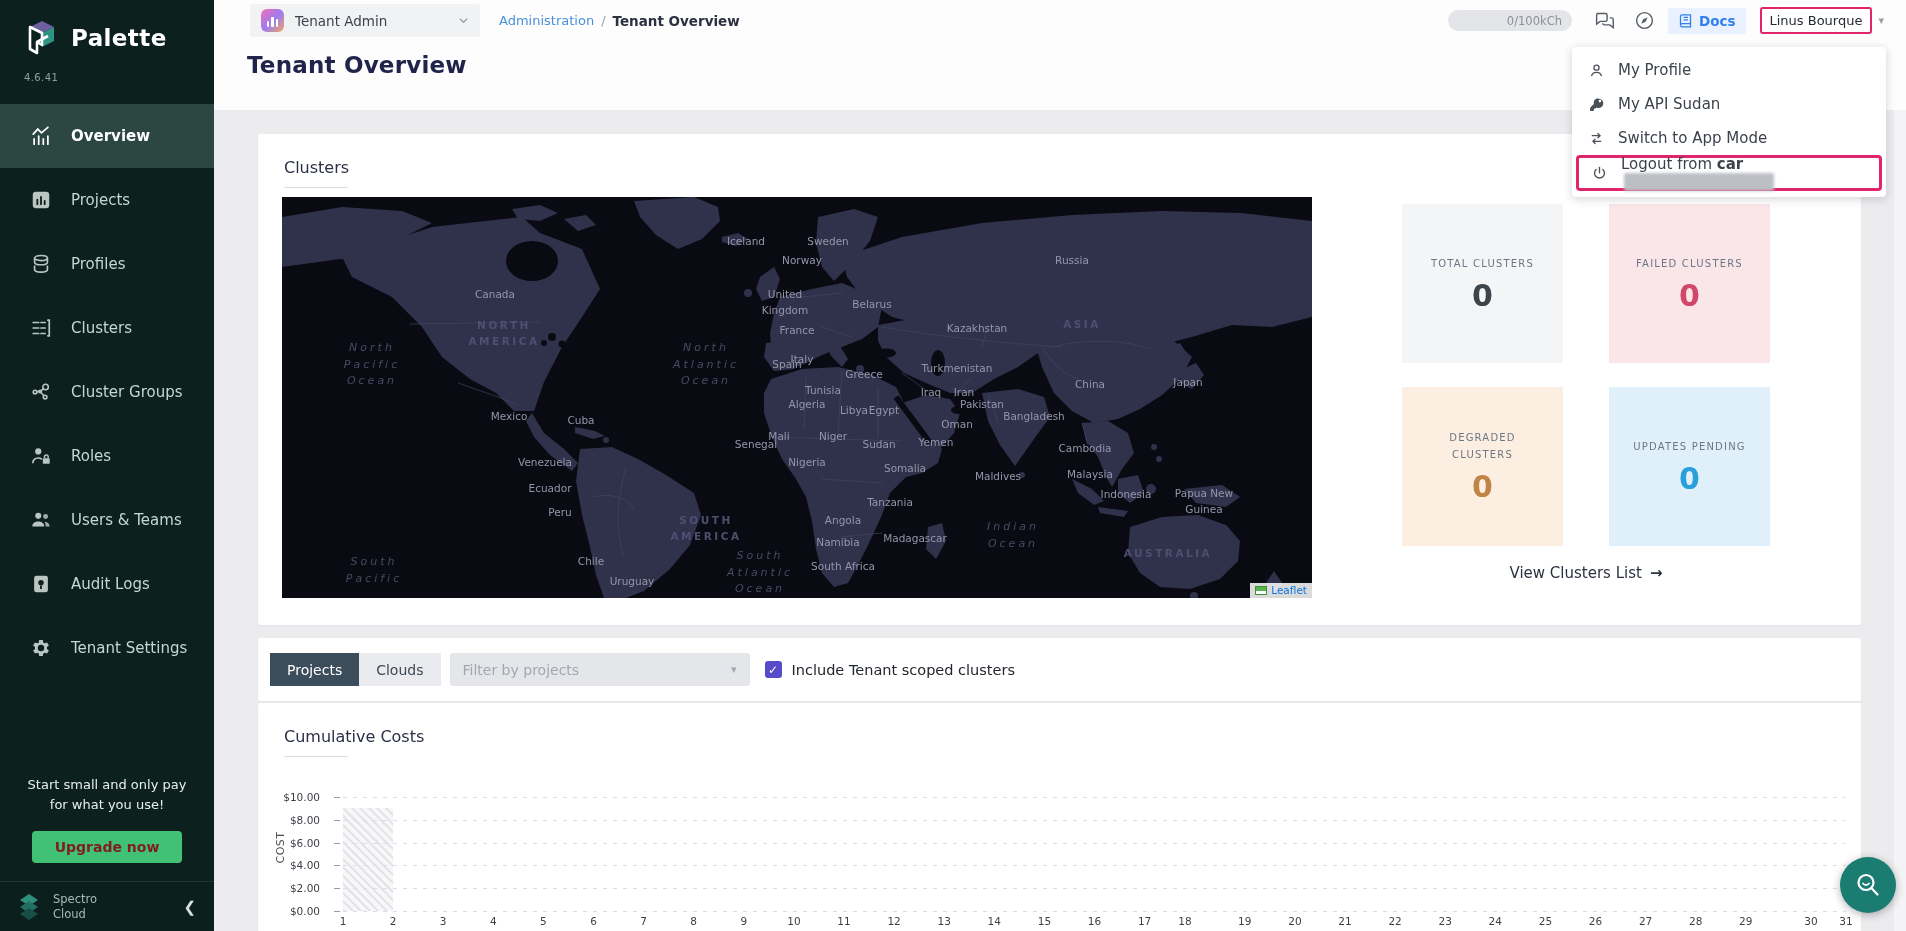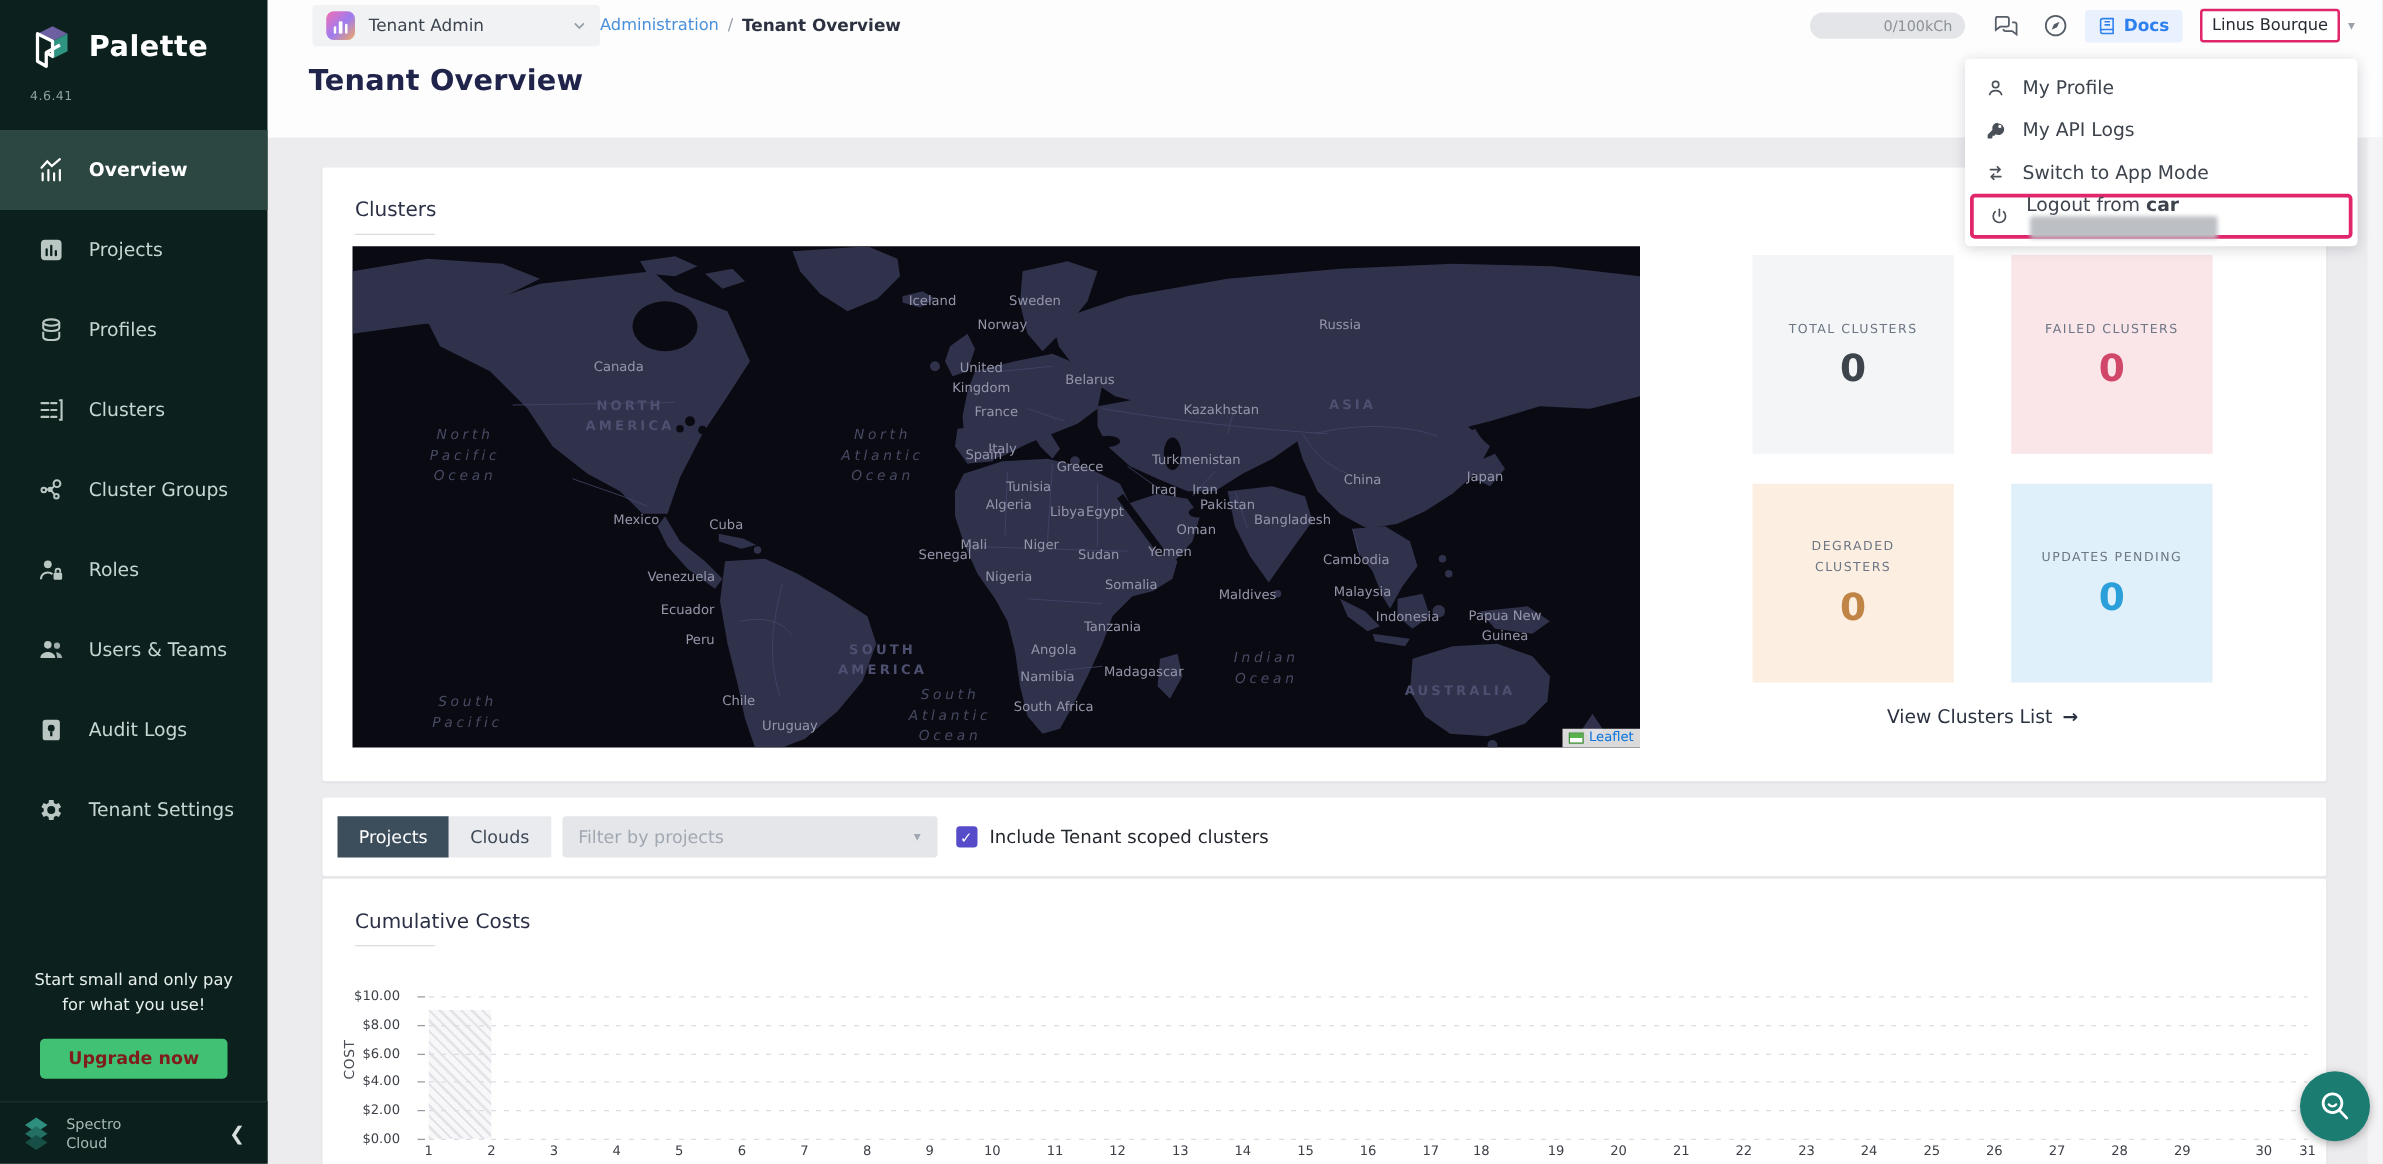--- a/index.html
+++ b/index.html
@@ -27,21 +27,21 @@
   .brand{font-size:11.5px;color:#a9bab5;line-height:1.3}
   .collapse{margin-left:auto;color:#d7e0dd;font-size:15px;cursor:pointer}
   
   .main{position:absolute;left:214px;top:0;width:1692px;height:931px}
   .topband{background:#fdfdfe;height:110px;position:relative}
   .toprow{position:absolute;left:36px;top:4px;height:33px;display:flex;align-items:center}
   .tenant-select{display:flex;align-items:center;gap:11px;background:#f1f2f4;border-radius:3px;height:33px;padding:0 11px;width:208px;cursor:pointer}
   .tenant-tile{width:23px;height:23px;border-radius:6px;background:linear-gradient(135deg,#f46eb4 0%,#9d7cf0 52%,#f2a95f 100%);display:flex;align-items:flex-end;justify-content:center;gap:2px;padding-bottom:5px;box-sizing:border-box}
   .tenant-tile i{display:block;width:2.5px;background:#fff;border-radius:1px}
   .tenant-label{flex:1;font-size:13.5px;color:#3b434e}
-  .crumb{font-size:13px;display:flex;align-items:center;gap:7px}
+  .crumb{margin-left:19px;font-size:13px;display:flex;align-items:center;gap:7px}
   .crumb .link{color:#4a90da;cursor:pointer}
   .crumb .sep{color:#9aa0a8}
   .crumb .current{color:#2c3140;font-weight:600;font-size:13.5px}
   .page-title{position:absolute;left:33px;top:52px;font-size:23px;font-weight:700;color:#20244a;letter-spacing:.2px}
   .header-right{position:absolute;right:22px;top:4px;height:33px;display:flex;align-items:center}
   .usage-pill{width:104px;height:21px;background:#e3e5e8;border-radius:11px;display:flex;align-items:center;justify-content:flex-end;padding:0 10px;font-size:11.5px;color:#8c9198}
   .hicon{width:26px;height:26px;display:flex;align-items:center;justify-content:center;color:#555d66;cursor:pointer}
   .hicon svg{width:21px;height:21px}
   .docs-btn{display:flex;align-items:center;gap:6px;background:#e8f1fd;color:#2e80ee;border-radius:3px;height:26px;padding:0 10px;font-size:13.5px;font-weight:600;cursor:pointer}
   .docs-btn svg{width:15px;height:15px}
@@ -560,21 +560,21 @@
     <svg viewBox="0 0 24 24" fill="none" stroke="currentColor" stroke-width="1.8">
         <circle cx="12" cy="8" r="3.6"></circle>
         <path d="M5 20c.8-3.4 3.6-5.2 7-5.2s6.2 1.8 7 5.2"></path>
       </svg>
     <span>My Profile</span>
   </div>
   <div class="menu-item">
     <svg viewBox="0 0 24 24" fill="currentColor">
         <path d="M14.5 3a6.5 6.5 0 0 0-6.2 8.4L3 16.7V21h4.3l1.2-1.2v-2.1h2.1l1.5-1.5a6.5 6.5 0 1 0 2.4-12.2Zm2.3 6a1.8 1.8 0 1 1 0-3.6 1.8 1.8 0 0 1 0 3.6Z"></path>
       </svg>
-    <span>My API Logs</span>
+    <span>My API Sudan</span>
   </div>
   <div class="menu-item">
     <svg viewBox="0 0 24 24" fill="none" stroke="currentColor" stroke-width="1.8" stroke-linecap="round">
         <path d="M6 8h11m-3-3 3 3-3 3"></path>
         <path d="M18 16H7m3 3-3-3 3-3"></path>
       </svg>
     <span>Switch to App Mode</span>
   </div>
   <div class="menu-item annotated">
     <svg viewBox="0 0 24 24" fill="none" stroke="currentColor" stroke-width="1.9" stroke-linecap="round">

